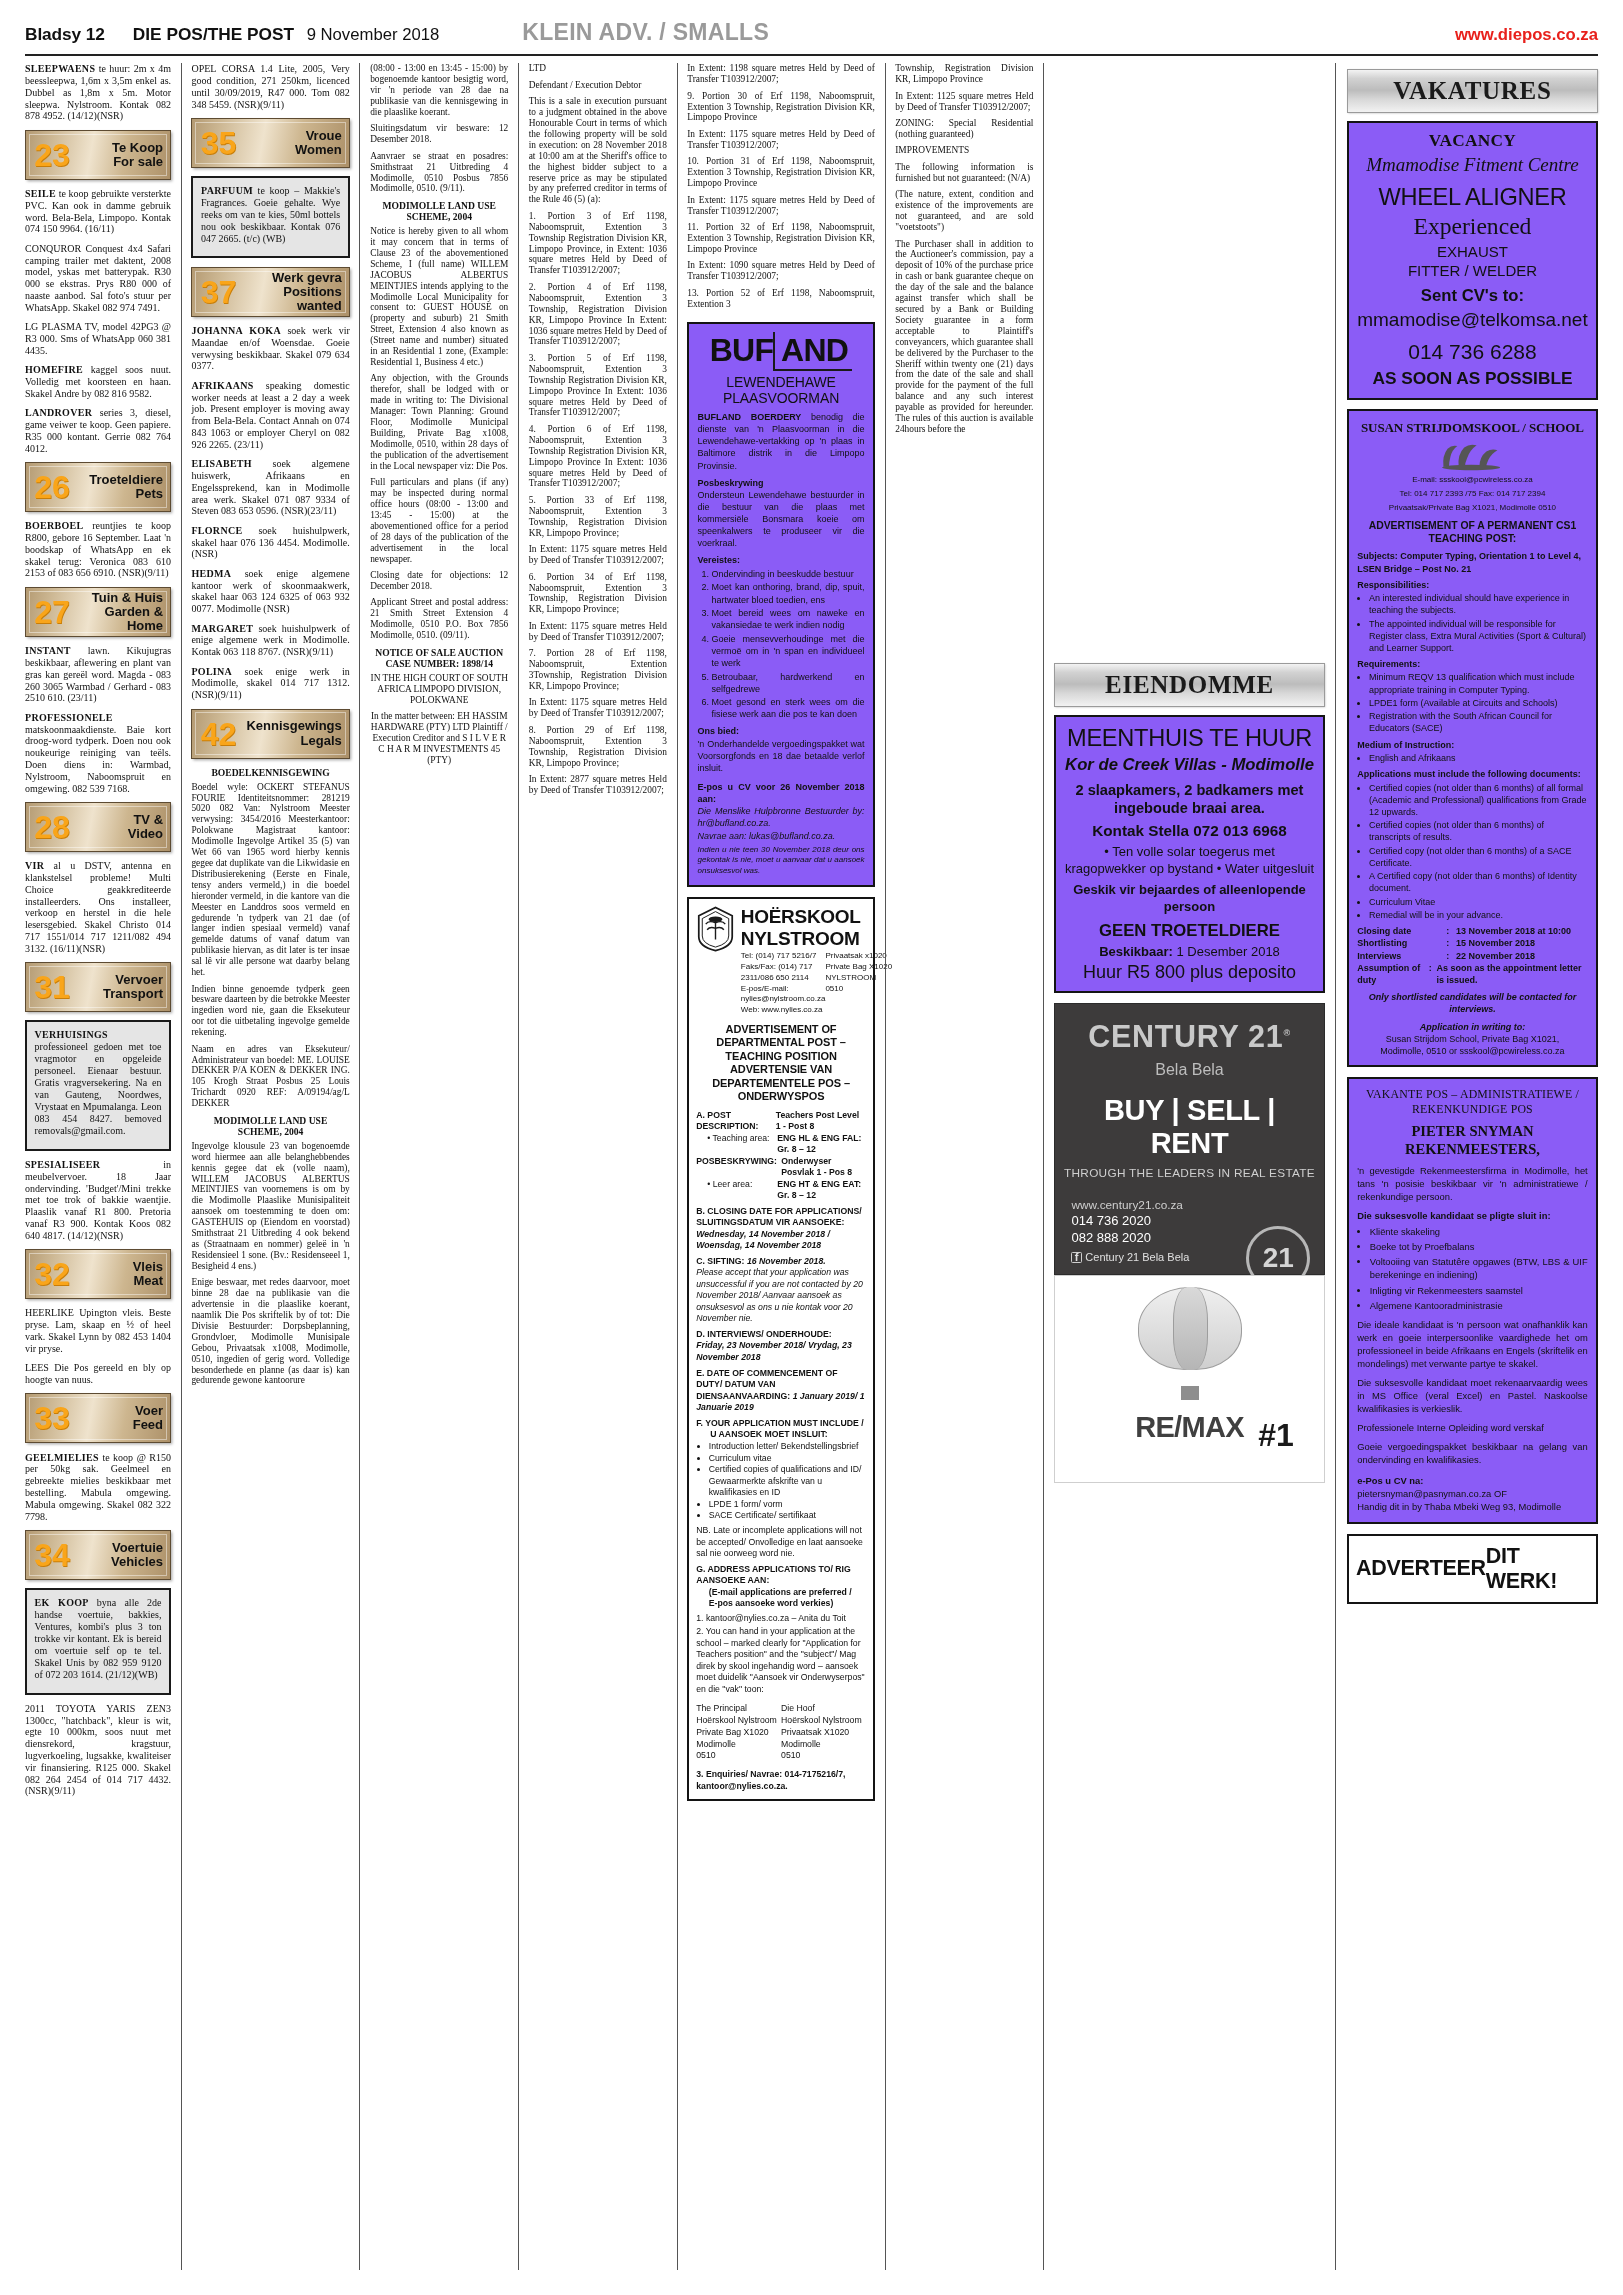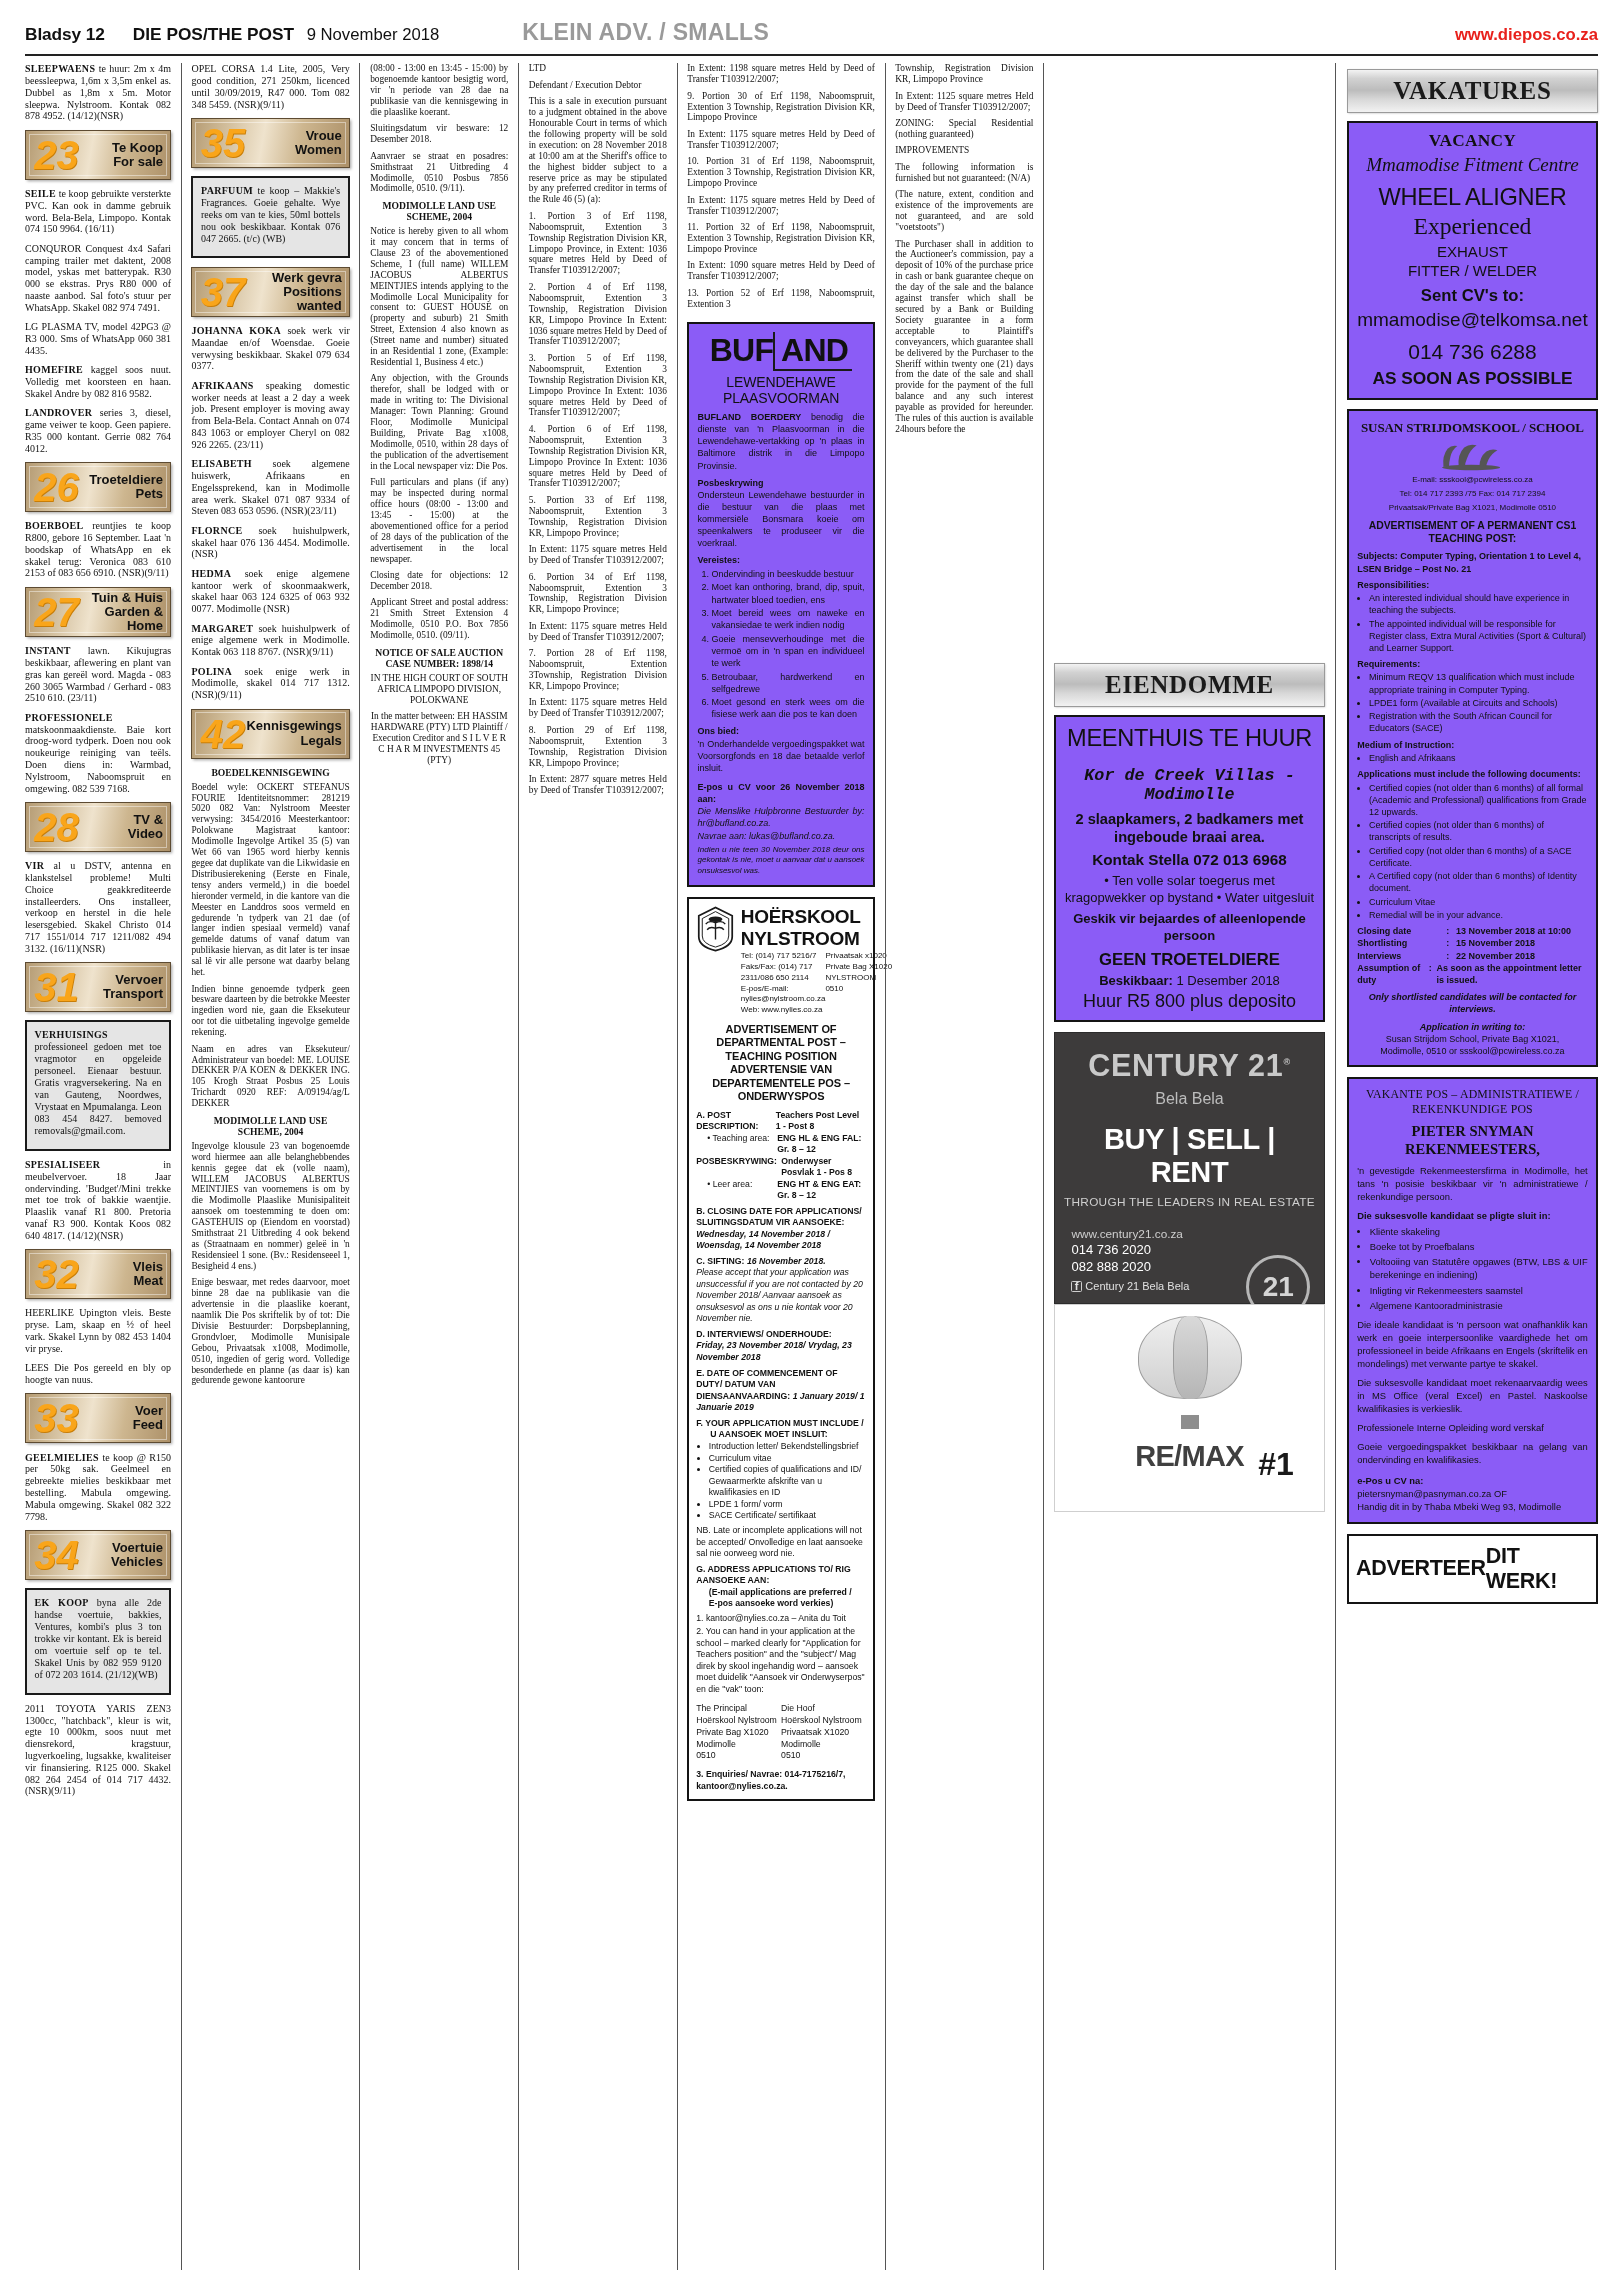--- a/index.html
+++ b/index.html
@@ -43,22 +43,22 @@
   
   .catbar {
     height:50px; margin:4.2px 0 8.3px 0;
     background: linear-gradient(100deg,#b49a72 0%, #cdb894 18%, #efe3cd 45%, #cdb68f 68%, #ac9068 100%);
     border:1.4px solid #5d4b32;
     box-shadow: 2.1px 2.1px 2.8px rgba(0,0,0,0.35);
     display:flex; align-items:center; position:relative; overflow:hidden;
   }
   .catbar::after{content:"";position:absolute;inset:2.8px;border:0.7px solid rgba(255,255,255,0.45);pointer-events:none;}
   .catnum {
-    font-family:"Liberation Sans", sans-serif; font-weight:bold; font-style:italic;
-    font-size:40px; color:#f9a51a; text-shadow:0.7px 0.7px 0 #c87d07;
+    font-family:"Liberation Sans", sans-serif; font-weight:bold; 
+    font-size:32px; color:#f9a51a; text-shadow:0.7px 0.7px 0 #c87d07;
     padding-left:8.3px; min-width:54px; line-height:1;
   }
   .cattxt { flex:1; text-align:right; padding-right:7px; font-family:"Liberation Sans", sans-serif; font-weight:bold; font-size:13px; line-height:1.08; color:#111; }
   .cattxt .l2 { display:block; }
 
   
   .boxad { border:2.1px solid #1a1a1a; padding:7px 7.6px; margin:4.2px 0 8.3px 0; background:#e5e5e5; }
   .boxad p { margin:0 0 4.2px 0; font-size:10px; line-height:1.2; text-align:justify; }
 
   
@@ -130,21 +130,21 @@
   .remax { border:0.7px solid #cfcfcf; background:#fff; padding:7px; text-align:center; position:relative; height:208px;}
   .rx-name { font-family:"Liberation Sans", sans-serif; font-weight:bold; font-size:29px; color:#404040; letter-spacing:-0.7px; margin-top:6px;}
   .rx-hash { font-family:"Liberation Sans", sans-serif; font-weight:bold; font-size:32px; color:#1a1a1a; position:absolute; right:30.5px; bottom:28px;}
   .balloon { width:104px; height:118px; margin:4.2px auto 0 auto; position:relative;}
   .balloon .top { width:104px; height:83px; border-radius:50% 50% 45% 45%; background:linear-gradient(180deg,#efefef,#cfcfcf); border:1.4px solid #9d9d9d;}
   .balloon .stripe { position:absolute; top:0; left:35px; width:35px; height:83px; background:linear-gradient(180deg,#d9d9d9,#b5b5b5); border-left:1.4px solid #9d9d9d; border-right:1.4px solid #9d9d9d; border-radius:40% 40% 40% 40%;}
   .balloon .basket { position:absolute; bottom:5.6px; left:43px; width:18px; height:14px; background:#8e8e8e; }
 
   
   .mh-ad .t1 { font-family:"Liberation Sans", sans-serif; font-size:23.6px; text-align:center; letter-spacing:-0.3px;}
-  .mh-ad .t2 { font-family:Liberation Mono, monospace; font-weight:bold; font-style:italic; font-size:16.7px; text-align:center; margin-top:14px;}
+  .mh-ad .t2 { font-family:Liberation Sans, sans-serif; font-weight:bold; font-style:italic; font-size:16.7px; text-align:center; margin-top:3px;}
   .mh-ad .t3 { font-family:"Liberation Sans", sans-serif; font-weight:bold; font-size:14.6px; text-align:center; margin-top:5.6px; line-height:1.25;}
   .mh-ad .t4 { font-family:"Liberation Sans", sans-serif; font-weight:bold; font-size:15.3px; text-align:center; margin-top:4.2px;}
   .mh-ad .t5 { font-family:"Liberation Sans", sans-serif; font-size:13px; text-align:center; margin-top:4.2px; line-height:1.3;}
   .mh-ad .t6 { font-family:"Liberation Sans", sans-serif; font-weight:bold; font-size:13px; text-align:center; margin-top:4.2px; line-height:1.3;}
   .mh-ad .t7 { font-family:"Liberation Sans", sans-serif; font-weight:bold; font-size:16.7px; text-align:center; margin-top:5.6px;}
   .mh-ad .t8 { font-family:"Liberation Sans", sans-serif; font-size:13px; text-align:center; margin-top:2.8px;}
   .mh-ad .t8 b { font-weight:bold; }
   .mh-ad .t9 { font-family:"Liberation Sans", sans-serif; font-size:18px; text-align:center; margin-top:2.8px;}
 
   

